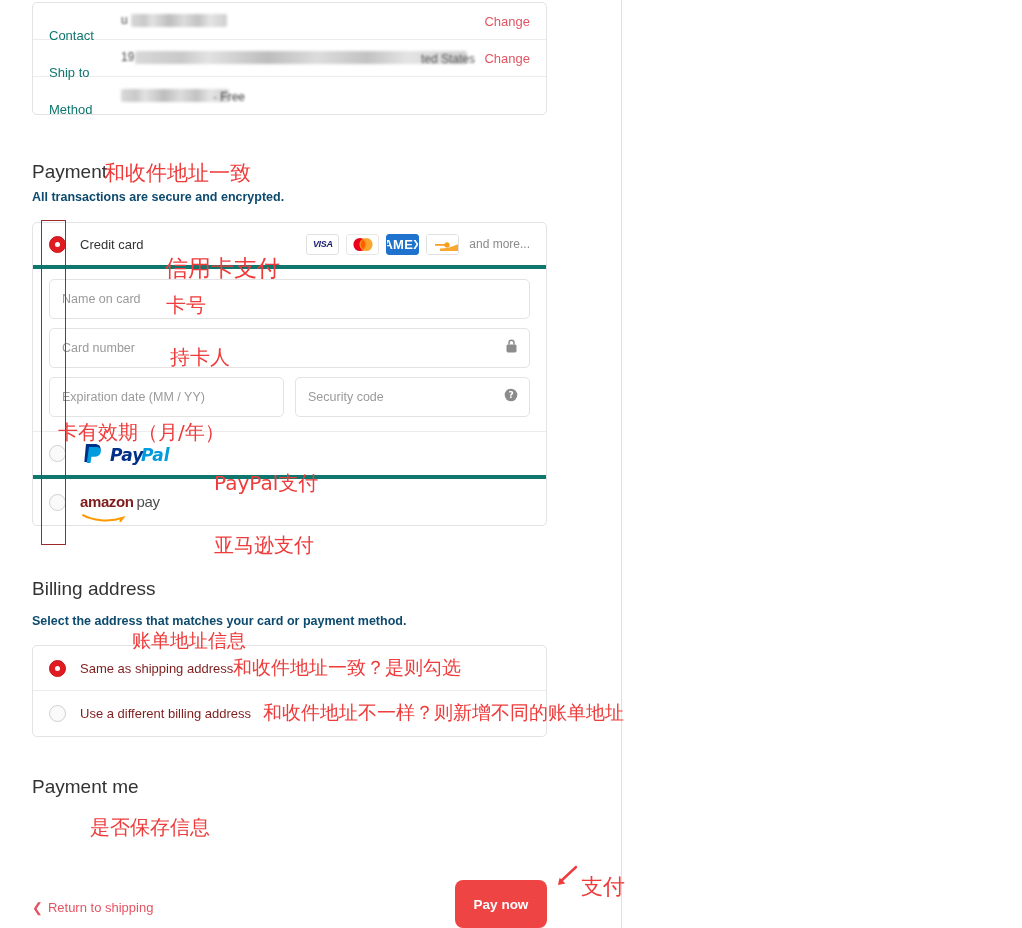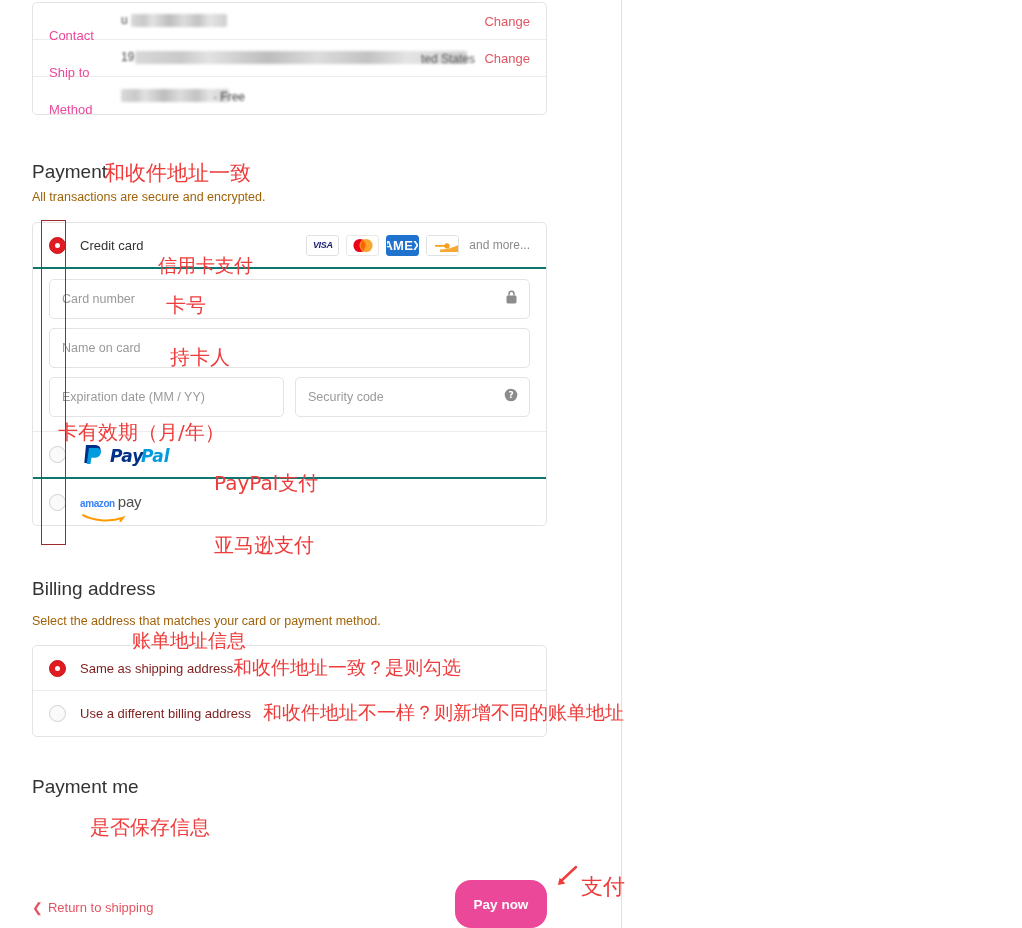--- a/index.html
+++ b/index.html
@@ -24,50 +24,50 @@
   .review-card {
     position: absolute; left: 32px; top: 2px; width: 515px;
     border: 1px solid #e3e3e3; border-radius: 5px; background: #fff;
   }
   .review-row {
     display: flex; align-items: center; height: 37px;
     padding: 0 16px; border-bottom: 1px solid #ececec;
   }
   .review-row:last-child { border-bottom: none; }
   .review-label {
-    width: 72px; flex: 0 0 72px; color: #ec4899; font-size: 13px; margin-top: 28px;
+    width: 72px; flex: 0 0 72px; color: #0f766e; font-size: 13px; margin-top: 28px;
   }
   .review-value { flex: 1 1 auto; font-size: 13px; color: #333; position: relative; height: 18px;}
   .blur-bar {
     display: inline-block; height: 13px; border-radius: 2px;
     background: linear-gradient(90deg,#d8d8d8 0%, #c9c9c9 14%, #e2e2e2 22%, #bdbdbd 40%,
                 #dcdcdc 55%, #c2c2c2 70%, #e4e4e4 82%, #cfcfcf 100%);
     filter: blur(1.6px); vertical-align: middle;
   }
   .ghost-text {
     position:absolute; left:0; top:1px; font-size:12px; color:#444;
     filter: blur(1.1px); white-space: nowrap;
   }
   .review-change {
     font-size: 13px; color: #e25563; cursor: pointer; flex: 0 0 auto;
   }
 
   .sec-title { font-size: 19px; color: #333; font-weight: 400; }
-  .sec-sub   { font-size: 12.5px; color: #a16207; margin-top: 3px; }
+  .sec-sub   { font-size: 12.5px; color: #0c4a6e; margin-top: 3px; font-weight: bold; }
 
   .pay-title-wrap { position: absolute; left: 32px; top: 161px; display:flex; align-items:baseline; gap:6px; }
   .pay-sub { position: absolute; left: 32px; top: 187px; }
 
   .pay-box {
     position: absolute; left: 32px; top: 222px; width: 515px;
     border: 1px solid #e3e3e3; border-radius: 5px; background: #fff; overflow: hidden;
   }
   .pay-row {
     display:flex; align-items:center; height:46px; padding: 0 16px;
-    border-bottom: 2px solid #0f766e;
+    border-bottom: 4px solid #0f766e;
   }
   .pay-row.last { border-bottom: none; }
   .pay-row-label { font-size: 13px; color: #333; margin-left: 14px; }
 
   .radio {
     width: 17px; height: 17px; border-radius: 50%; border: 1px solid #d0d0d0;
     background:#fafafa; flex: 0 0 17px; position: relative;
   }
   .radio.sel { background: #e11b22; border-color:#c5161c; }
   .radio.sel::after {
@@ -92,21 +92,21 @@
     background:#fff; margin-bottom: 9px; display:flex; align-items:center; padding: 0 12px;
   }
   .field:last-child { margin-bottom: 0; }
   .field .ph { font-size:12.5px; color:#9a9a9a; }
   .field .right-ico { position:absolute; right:11px; top:50%; transform: translateY(-50%); }
   .field-row { display:flex; gap:11px; }
   .field-row .field { flex: 1 1 0; margin-bottom: 0; }
 
   .paypal-logo { display:flex; align-items:center; margin-left: 14px; }
   .amazon-logo { margin-left: 14px; display:flex; align-items:baseline; }
-  .amazon-word { font-size:10px; font-weight:bold; color:#3b82f6; letter-spacing:-0.4px; }
+  .amazon-word { font-size:15px; font-weight:bold; color:#7f1d1d; letter-spacing:-0.4px; }
   .amazon-pay { font-size:15px; color:#4d4d4d; margin-left:3px; letter-spacing:-0.3px;}
   .amazon-smile { position:relative; top:1px; }
 
   .bill-title-wrap { position:absolute; left:32px; top:578px; display:flex; align-items:baseline; }
   .bill-sub { position:absolute; left:32px; top:611px; }
 
   .bill-box {
     position:absolute; left:32px; top:645px; width:515px;
     border:1px solid #e3e3e3; border-radius:5px; background:#fff; overflow:hidden;
   }
@@ -127,21 +127,21 @@
   .remember-label { font-size:13px; color:#333; margin-left:14px; }
 
   .return-link {
     position:absolute; left:32px; top:900px; font-size:13px; color:#e25563;
     display:flex; align-items:center; gap:5px; cursor:pointer;
   }
   .chev-left { font-size:13px; line-height:1; }
 
   .pay-now-btn {
     position:absolute; left:455px; top:880px; width:92px; height:48px;
-    background:#ec4899; border-radius:16px; color:#fff; font-size:13.5px; font-weight:bold;
+    background:#ef4444; border-radius:8px; color:#fff; font-size:13.5px; font-weight:bold;
     display:flex; align-items:center; justify-content:center; cursor:pointer;
   }
 
   
   .side-col { position:absolute; left:622px; top:0; width:400px; height:928px; padding:0 0 0 23px; }
 
   
   .anno {
     position:absolute; color:#ee3b3b; font-family:"DejaVu Sans", sans-serif;
     white-space: nowrap; pointer-events:none;
@@ -214,30 +214,30 @@
               <circle cx="20" cy="9.9" r="2.6" fill="#f79e1b"></circle>
               <path d="M13 13.5c6 0 12-1.4 18-4.2V16H13z" fill="#f79e1b" opacity="0.9"></path>
             </svg>
           </div>
           <span class="and-more">and more...</span>
         </div>
       </div>
 
       <div class="card-fields">
         <div class="field">
+          <span class="ph">Name on card</span>
+        </div>
+        <div class="field">
           <span class="ph">Card number</span>
           <span class="right-ico">
             <svg width="13" height="15" viewBox="0 0 13 15" aria-hidden="true">
               <rect x="1.5" y="6" width="10" height="8" rx="1.4" fill="#8c8c8c"></rect>
               <path d="M4 6V4.3a2.5 2.5 0 015 0V6" stroke="#8c8c8c" stroke-width="1.5" fill="none"></path>
             </svg>
           </span>
-        </div>
-        <div class="field">
-          <span class="ph">Name on card</span>
         </div>
         <div class="field-row">
           <div class="field">
             <span class="ph">Expiration date (MM / YY)</span>
           </div>
           <div class="field">
             <span class="ph">Security code</span>
             <span class="right-ico">
               <svg width="14" height="14" viewBox="0 0 14 14" aria-hidden="true">
                 <circle cx="7" cy="7" r="6.3" fill="#8c8c8c"></circle>
@@ -317,21 +317,21 @@
 
     
 
     
   </div>
 
   <div class="anno" style="left:104px; top:159px; font-size:21px;">和收件地址一致</div>
 
   <div class="anno-box" style="left:41px; top:220px; width:25px; height:325px;"></div>
 
-  <div class="anno" style="left:158px; top:253px; font-size:19px;">信用卡支付</div>
+  <div class="anno" style="left:165px; top:253px; font-size:23px;">信用卡支付</div>
 
   <div class="anno" style="left:166px; top:292px; font-size:20px;">卡号</div>
 
   <div class="anno" style="left:170px; top:344px; font-size:20px;">持卡人</div>
 
   <div class="anno" style="left:58px; top:419px; font-size:20px;">卡有效期（月/年）</div>
 
 
   <div class="anno" style="left:214px; top:470px; font-size:20px;">PayPal支付</div>
 

